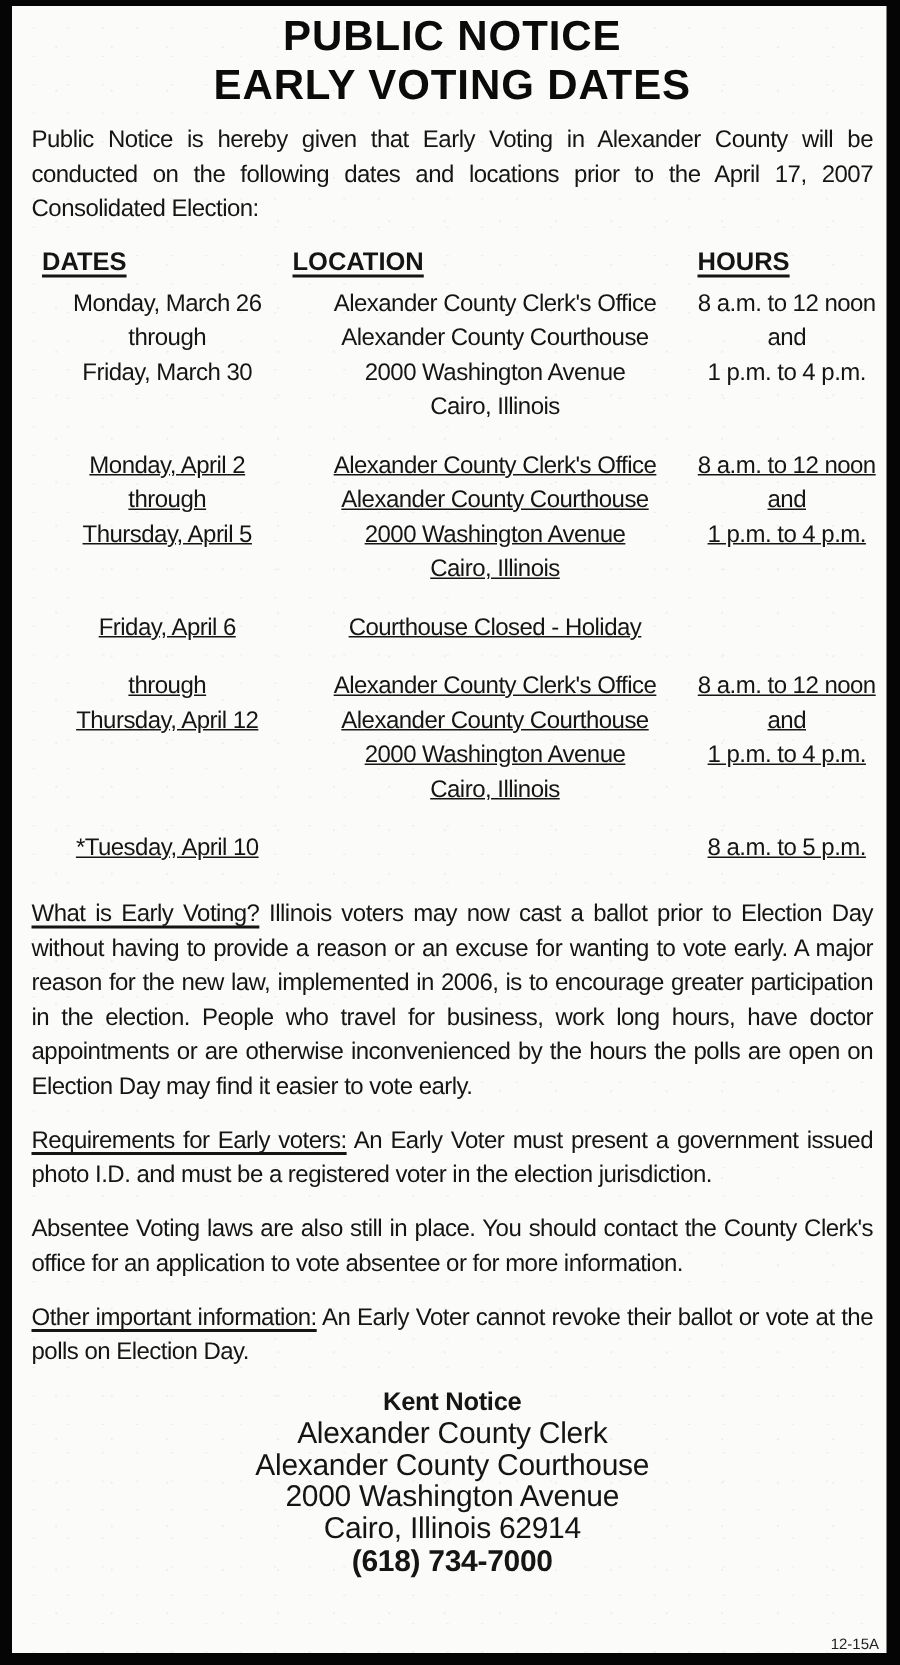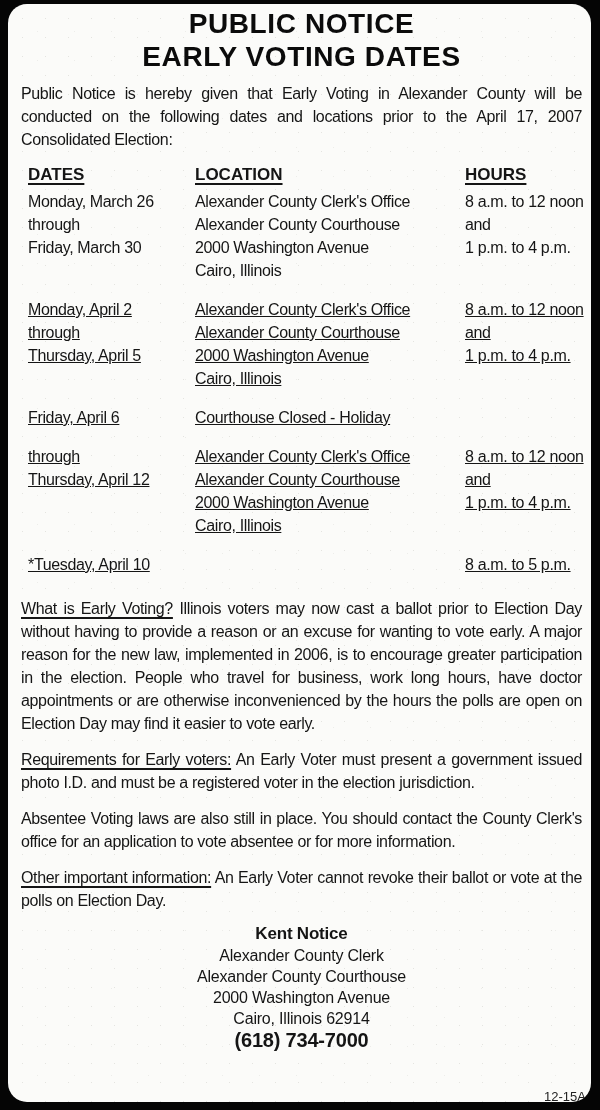--- a/index.html
+++ b/index.html
@@ -24,21 +24,20 @@
     background-image:
       radial-gradient(#e4e4e0 0.6px, transparent 0.7px),
       radial-gradient(#ededea 0.6px, transparent 0.7px);
     background-size: 23px 19px, 37px 29px;
     background-position: 3px 5px, 11px 13px;
     overflow: hidden;
     padding: 3px 7px 0 11px;
     font-size: 16px;
     letter-spacing: -0.35px;
     line-height: 23px;
-    border-radius: 19px;
   }
 
   .title {
     margin: 0;
     text-align: center;
     font-size: 28px;
     line-height: 33px;
     font-weight: 700;
     letter-spacing: 0.6px;
     color: #0b0b0b;
@@ -60,46 +59,46 @@
   .srow .cell { white-space: nowrap; }
   .colhead {
     font-weight: 700;
     font-size: 17px;
     letter-spacing: 0;
     text-decoration: underline;
     text-decoration-thickness: 2px;
     text-underline-offset: 3px;
   }
   .head { margin-bottom: 4px; }
-  .line { line-height: 23px; }
+  .line { line-height: 23px; text-align: center; }
 
   
   .para {
     margin: 13px 2px 0 2px;
     text-align: justify;
   }
   .para:first-of-type { margin-top: 21px; }
   .lead {
     text-decoration: underline;
     text-decoration-thickness: 1.5px;
     text-underline-offset: 2.5px;
   }
 
   
   .contact { margin-top: 11px; text-align: center; letter-spacing: -0.2px; }
   .c-head  { font-weight: 700; font-size: 18px; line-height: 24px; }
   .c-name  { font-weight: 700; font-size: 17px; line-height: 22px; }
-  .c-line  { font-size: 16px; line-height: 21px; }
+  .c-line  { font-size: 20px; line-height: 21px; }
   .c-phone { font-weight: 700; font-size: 20px; line-height: 23px; }
 
   .footnote {
     position: absolute;
     right: 5px;
     bottom: 1px;
-    font-size: 13px;
+    font-size: 10px;
     letter-spacing: 0;
     line-height: 9px;
     color: #222;
   }
 </style>
 </head>
 <body>
 
 <div class="page">
   <div class="inner">

